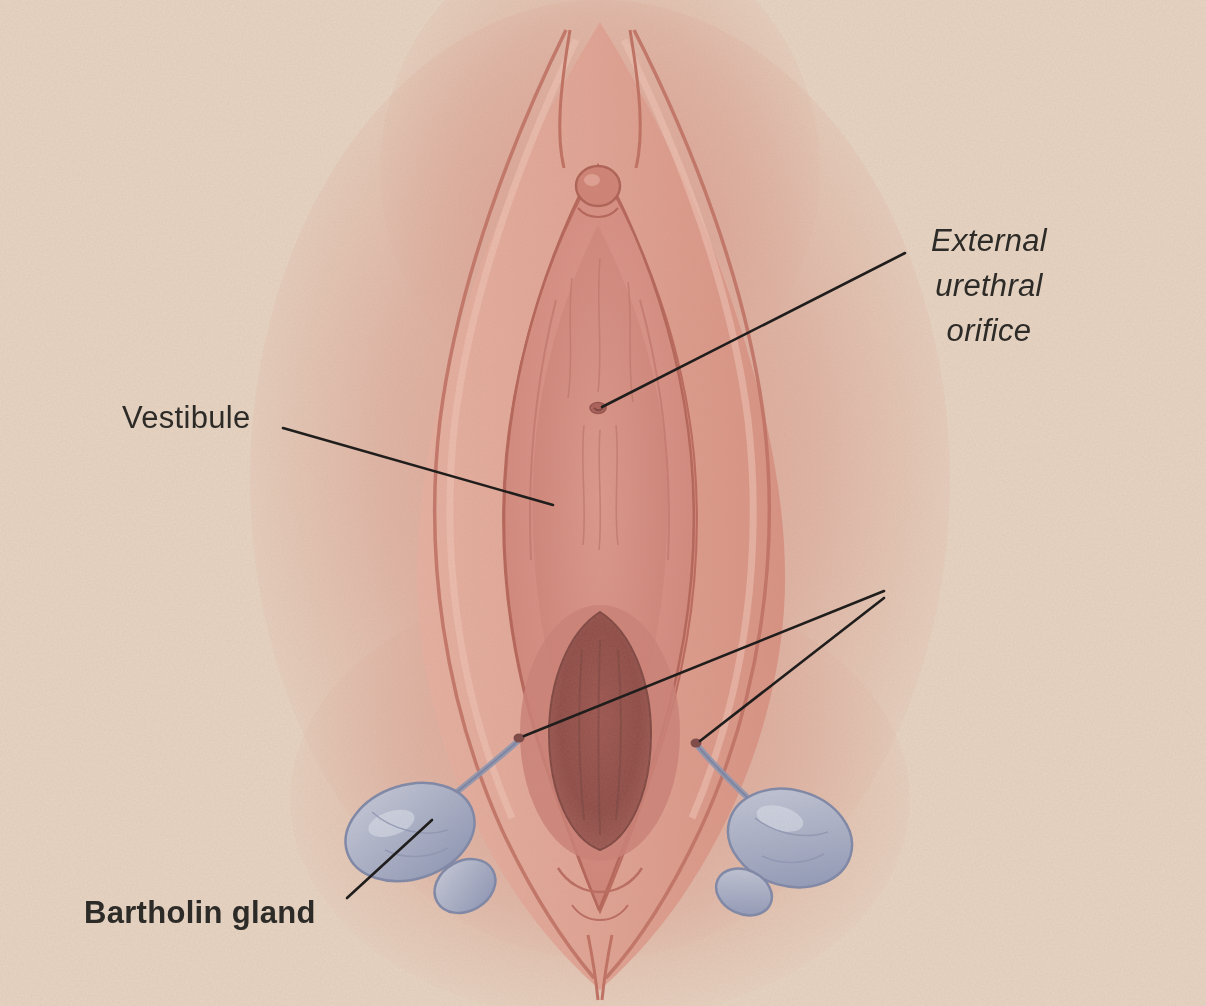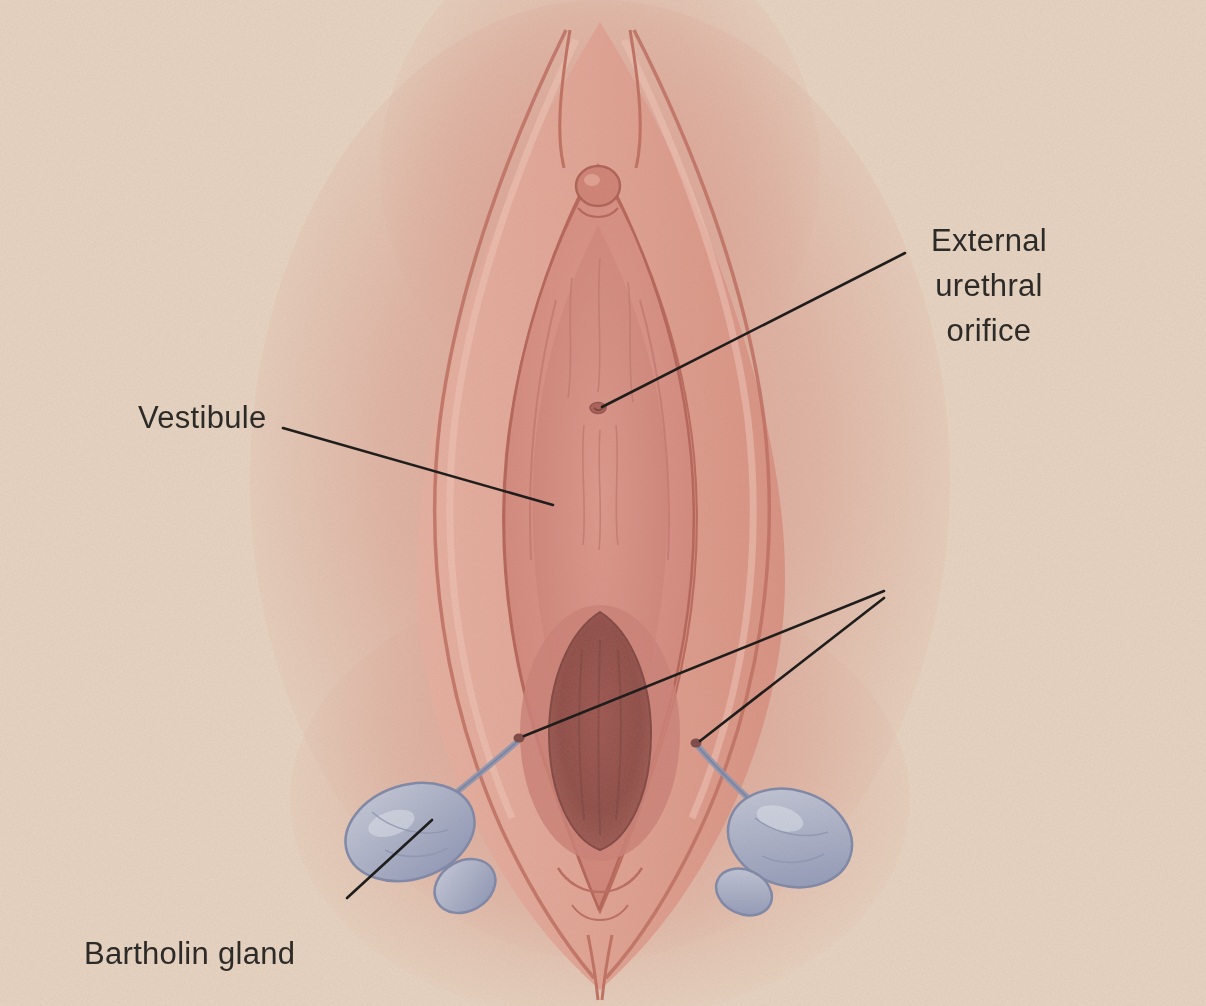--- a/index.html
+++ b/index.html
@@ -12,25 +12,25 @@
   }
   .stage svg{position:absolute;left:0;top:0;}
   .label{
     position:absolute;
     color:#2d2b28;
     font-size:31px;
     letter-spacing:.3px;
     line-height:45px;
     white-space:normal;
   }
-  .label.center{text-align:center;}
+  .label.center{text-align:center;font-style:italic;}
   #label-external{left:905px;top:218px;width:168px;}
-  #label-vestibule{left:138px;top:395px;text-align:right;}
+  #label-vestibule{left:122px;top:395px;text-align:right;}
   #label-duct{left:912px;top:548px;width:160px;}
-  #label-bartholin{left:84px;top:931px;}
+  #label-bartholin{left:84px;top:890px;font-weight:bold;}
 </style>
 </head>
 <body>
 
 <div class="stage">
 
   <svg width="1206" height="1006" viewBox="0 0 1206 1006">
     <defs>
       <radialGradient id="glowGrad" cx="50%" cy="48%" r="55%">
         <stop offset="0%" stop-color="#dc9a8b" stop-opacity="0.95"></stop>

